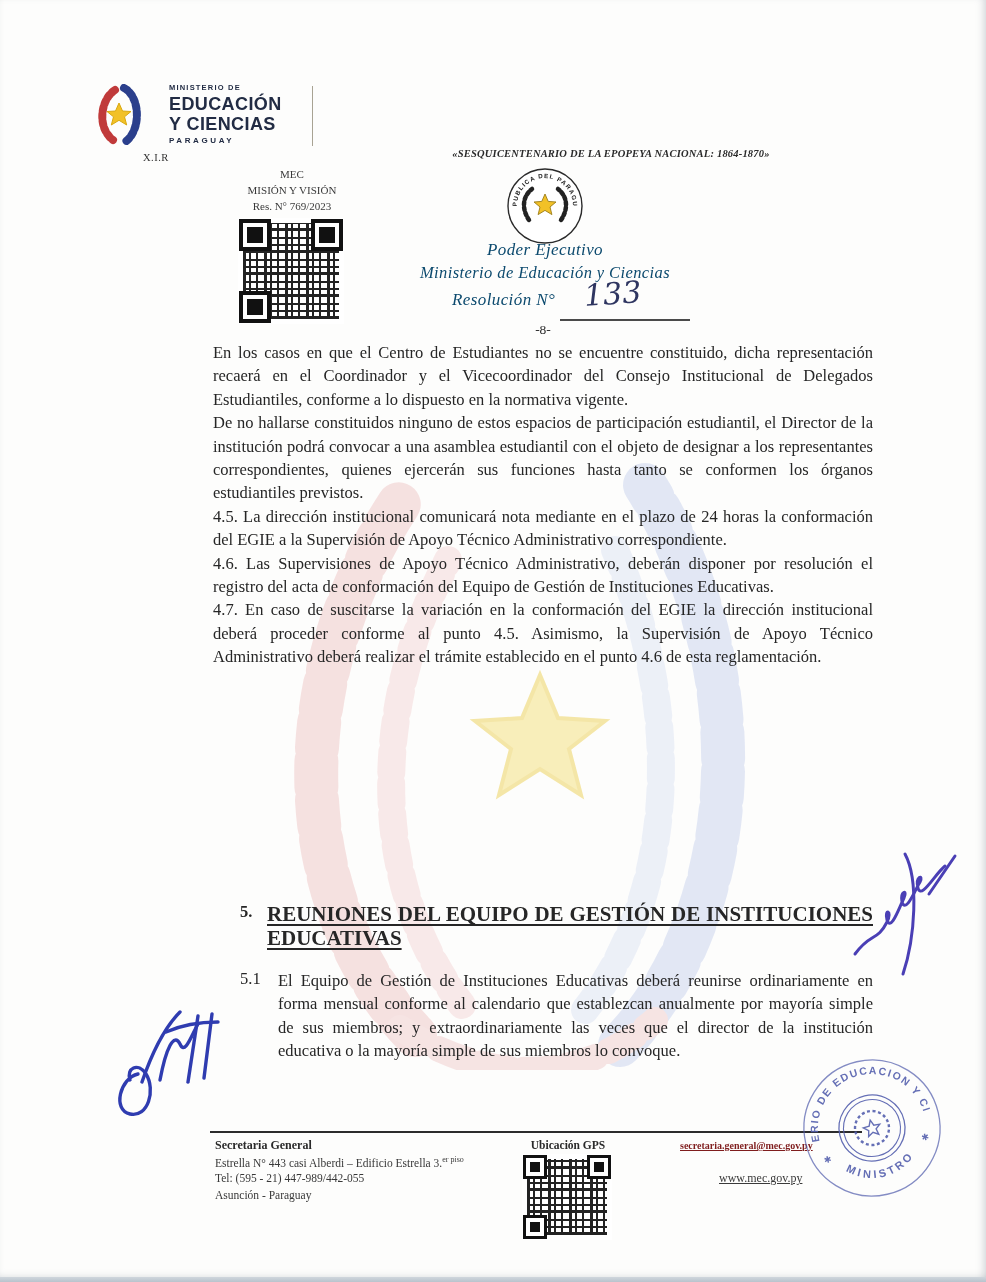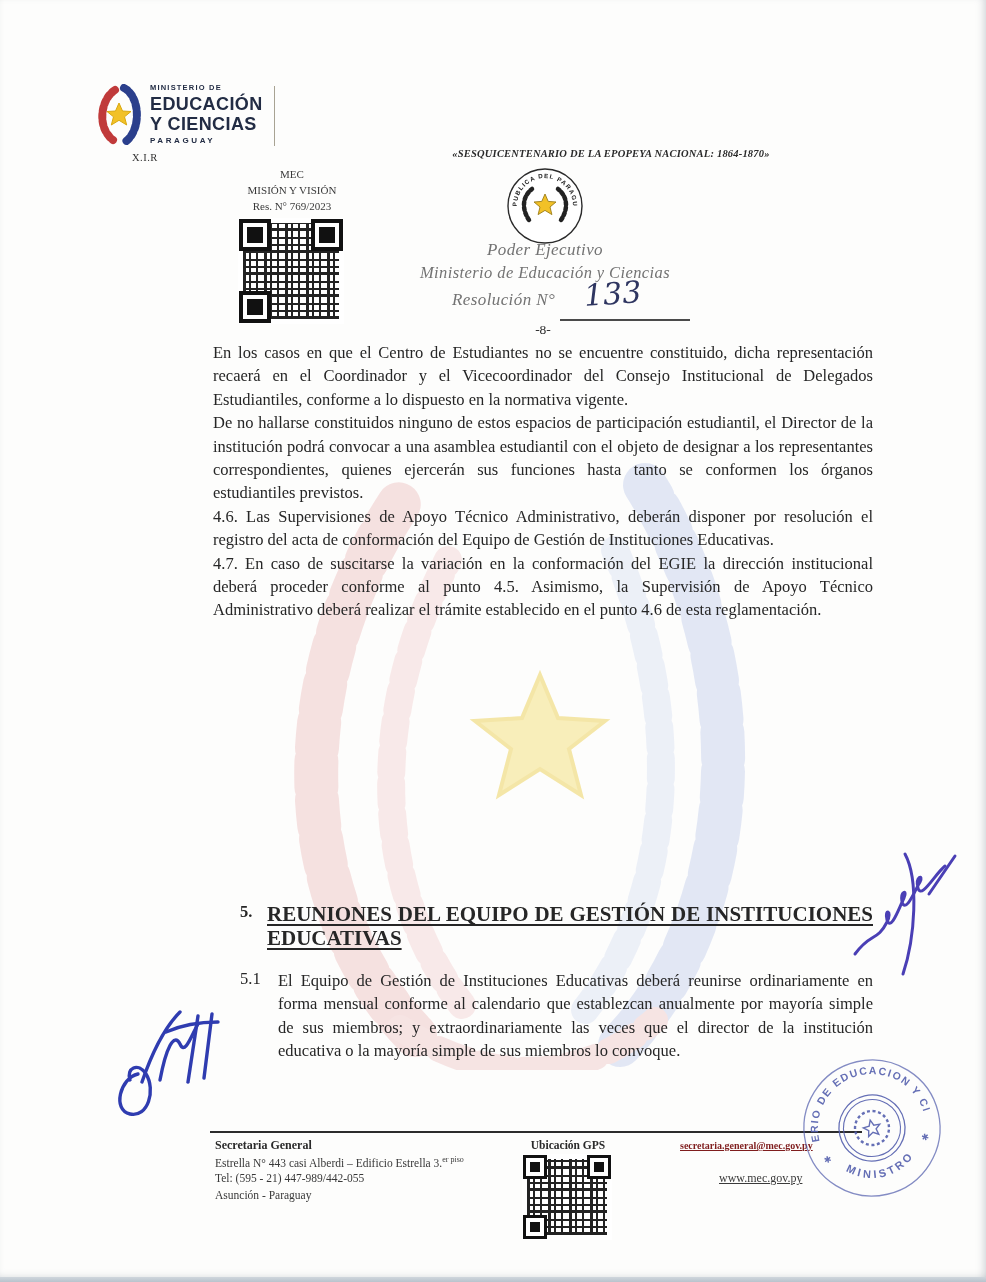--- a/index.html
+++ b/index.html
@@ -4,46 +4,46 @@
 <style>
   html,body{margin:0;padding:0;background:#e8e8e8;}
   .page{
     position:relative;width:986px;height:1282px;margin:0 auto;
     background:#fdfdfc;overflow:hidden;
     font-family:"Liberation Serif",serif;color:#262626;
     box-shadow:inset -7px 0 9px -5px rgba(110,120,135,.28), inset 0 -9px 10px -6px rgba(110,125,140,.4);
   }
   .abs{position:absolute;}
   
-  .brand{top:84px;left:95px;display:flex;align-items:flex-start;gap:7px;font-family:"Liberation Sans",sans-serif;color:#222c44;}
+  .brand{top:84px;left:95px;display:flex;align-items:flex-start;gap:26px;font-family:"Liberation Sans",sans-serif;color:#222c44;}
   .brand .txt{line-height:1;}
   .eyebrow{font-size:7.5px;font-weight:bold;letter-spacing:1.2px;margin-bottom:2px;}
   .big{font-size:18px;font-weight:bold;letter-spacing:.4px;line-height:1.15;}
   .country{font-size:8px;font-weight:bold;letter-spacing:2.6px;margin-top:2px;}
   .vdiv{width:1px;height:60px;background:#a8a393;margin:2px 4px 0 4px;}
   .g-eyebrow{font-size:8px;font-weight:bold;letter-spacing:1px;margin-bottom:2px;}
   .g-big{font-size:16.5px;font-weight:bold;letter-spacing:.3px;line-height:1.2;}
   .g-sub{font-size:7px;font-weight:bold;letter-spacing:1.4px;margin-top:2px;}
-  .xir{top:152px;left:132px;font-size:10.5px;letter-spacing:.5px;color:#333;}
+  .xir{top:152px;left:143px;font-size:10.5px;letter-spacing:.5px;color:#333;}
   .motto{top:148px;left:350px;width:522px;text-align:center;font-size:10.5px;font-weight:bold;font-style:italic;color:#2a2a2a;letter-spacing:.2px;}
   
   .qrcap{top:166px;left:212px;width:160px;text-align:center;font-size:11px;color:#3a3a3a;line-height:16px;}
   .qr{background:#fff;outline:1px solid #fff;}
   .qr .noise{position:absolute;inset:4px;opacity:.92;background:
       repeating-linear-gradient(90deg,#111 0 3px,transparent 3px 6px,#111 6px 8px,transparent 8px 13px,#111 13px 15px,transparent 15px 21px),
       repeating-linear-gradient(0deg,#111 0 3px,transparent 3px 7px,#111 7px 9px,transparent 9px 14px,#111 14px 16px,transparent 16px 22px),
       #fff;}
   .finder{position:absolute;width:24px;height:24px;border:4px solid #111;background:#fff;}
   .finder::after{content:"";position:absolute;inset:4px;background:#111;}
   .qr-mec{top:219px;left:239px;width:104px;height:104px;}
   .qr-gps{top:1155px;left:523px;width:88px;height:84px;}
   .qr-gps .finder{width:18px;height:18px;border-width:3px;}
   
   .seal{top:166px;left:505px;}
-  .script{font-style:italic;color:#737373;letter-spacing:.4px;}
+  .script{font-style:italic;color:#0c4a6e;letter-spacing:.4px;}
   .cap1{top:240px;left:420px;width:250px;text-align:center;font-size:17px;}
   .cap2{top:263px;left:385px;width:320px;text-align:center;font-size:16.5px;}
   .res-label{top:290px;left:452px;font-size:17px;}
   .res-num{top:276px;left:584px;font-size:30px;font-style:italic;color:#2e3560;transform:rotate(-4deg);font-family:"DejaVu Serif",serif;}
   .res-line{top:319px;left:560px;width:130px;height:2px;background:#4a4a4a;}
   .pagenum{top:322px;left:213px;width:660px;text-align:center;font-size:13.5px;color:#2a2a2a;}
   
   .bodytext{top:341px;left:213px;width:660px;font-size:16.5px;line-height:23.4px;text-align:justify;z-index:2;}
   .bodytext p{margin:0;}
   .section{top:902px;left:240px;width:633px;z-index:2;}
@@ -129,20 +129,21 @@
   <div class="abs script cap2">Ministerio de Educación y Ciencias</div>
   <div class="abs script res-label">Resolución N°</div>
   <div class="abs res-num">133</div>
   <div class="abs res-line"></div>
 
   <div class="abs pagenum">-8-</div>
 
   <div class="abs bodytext">
     <p>En los casos en que el Centro de Estudiantes no se encuentre constituido, dicha representación recaerá en el Coordinador y el Vicecoordinador del Consejo Institucional de Delegados Estudiantiles, conforme a lo dispuesto en la normativa vigente.</p>
     <p>De no hallarse constituidos ninguno de estos espacios de participación estudiantil, el Director de la institución podrá convocar a una asamblea estudiantil con el objeto de designar a los representantes correspondientes, quienes ejercerán sus funciones hasta tanto se conformen los órganos estudiantiles previstos.</p>
+    <p>4.5. La dirección institucional comunicará nota mediante en el plazo de 24 horas la conformación del EGIE a la Supervisión de Apoyo Técnico Administrativo correspondiente.</p>
     <p>4.6. Las Supervisiones de Apoyo Técnico Administrativo, deberán disponer por resolución el registro del acta de conformación del Equipo de Gestión de Instituciones Educativas.</p>
     <p>4.7. En caso de suscitarse la variación en la conformación del EGIE la dirección institucional deberá proceder conforme al punto 4.5. Asimismo, la Supervisión de Apoyo Técnico Administrativo deberá realizar el trámite establecido en el punto 4.6 de esta reglamentación.</p>
   </div>
 
   <div class="abs section">
     <span class="num">5.</span>
     <span class="title">REUNIONES DEL EQUIPO DE GESTIÓN DE INSTITUCIONES EDUCATIVAS</span>
   </div>
 
   <div class="abs clause">

